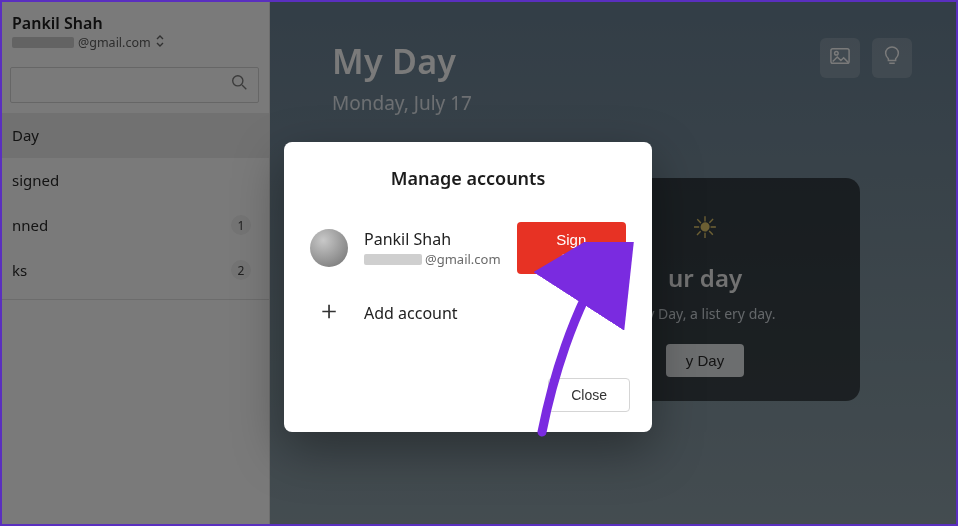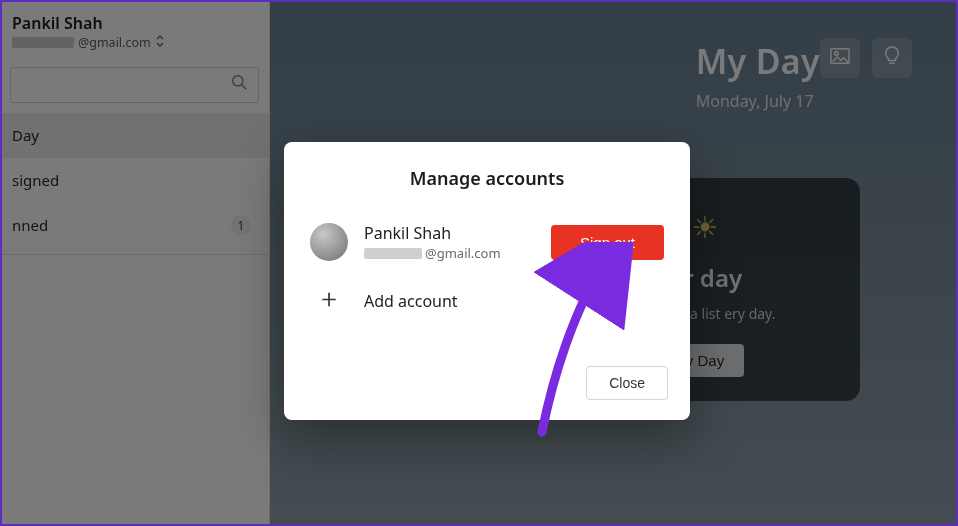--- a/index.html
+++ b/index.html
@@ -47,23 +47,23 @@
 }
 .nav-divider { height: 1px; background: #e2e2e2; margin: 6px 0; }
 
 
 .main {
   position: absolute;
   left: 268px; right: 0; top: 0; bottom: 0;
   background: linear-gradient(180deg,#6b8294 0%,#7b8f9c 48%,#8ea0a8 100%);
   color: #fff;
 }
-.main-header { display: flex; justify-content: flex-end; align-items: flex-start; padding: 36px 44px 0 62px; margin-left: 6px; }
+.main-header { display: flex; justify-content: space-between; align-items: flex-start; padding: 36px 44px 0 62px; }
 .page-title { font-size: 34px; font-weight: 600; letter-spacing: .3px; }
-.page-date  { font-size: 16px; color: #e3e9ee; margin-top: 6px; }
+.page-date  { font-size: 19px; color: #e3e9ee; margin-top: 6px; }
 .top-btns { display: flex; gap: 12px; }
 .hbtn {
   width: 40px; height: 40px; border-radius: 6px;
   background: rgba(255,255,255,.18);
   display:flex;align-items:center;justify-content:center;
 }
 
 .promo-card {
   position: absolute; right: 96px; top: 176px;
   width: 310px; background: rgba(0,0,0,.55);
@@ -82,21 +82,21 @@
 
 .dim {
   position: absolute; inset: 0;
   background: rgba(0,0,0,.52);
 }
 
 
 .dialog {
   position: absolute;
   left: 282px; top: 140px;
-  width: 406px; background: #fff;
+  width: 368px; background: #fff;
   border-radius: 8px;
   box-shadow: 0 18px 50px rgba(0,0,0,.35);
   padding: 24px 22px 20px;
 }
 .dlg-title { text-align: center; font-size: 18px; font-weight: 600; color: #1c1c1c; margin-bottom: 24px; }
 .acct-row, .add-row {
   display: flex; align-items: center; gap: 16px;
   padding: 8px 4px;
 }
 .avatar {
@@ -163,20 +163,24 @@
   <ul class="nav-list">
     <li id="nav-0" class="nav-item selected trunc">
       <span>Day</span>
     </li>
     <li class="nav-item trunc">
       <span>signed</span>
     </li>
     <li class="nav-item trunc">
       <span>nned</span>
       <span class="nav-count">1</span>
+    </li>
+    <li class="nav-item trunc">
+      <span>ks</span>
+      <span class="nav-count">2</span>
     </li>
 
     <div class="nav-divider"></div>
 
   </ul>
 </div>
 
 <div class="main">
   <div class="main-header">
     <div>

